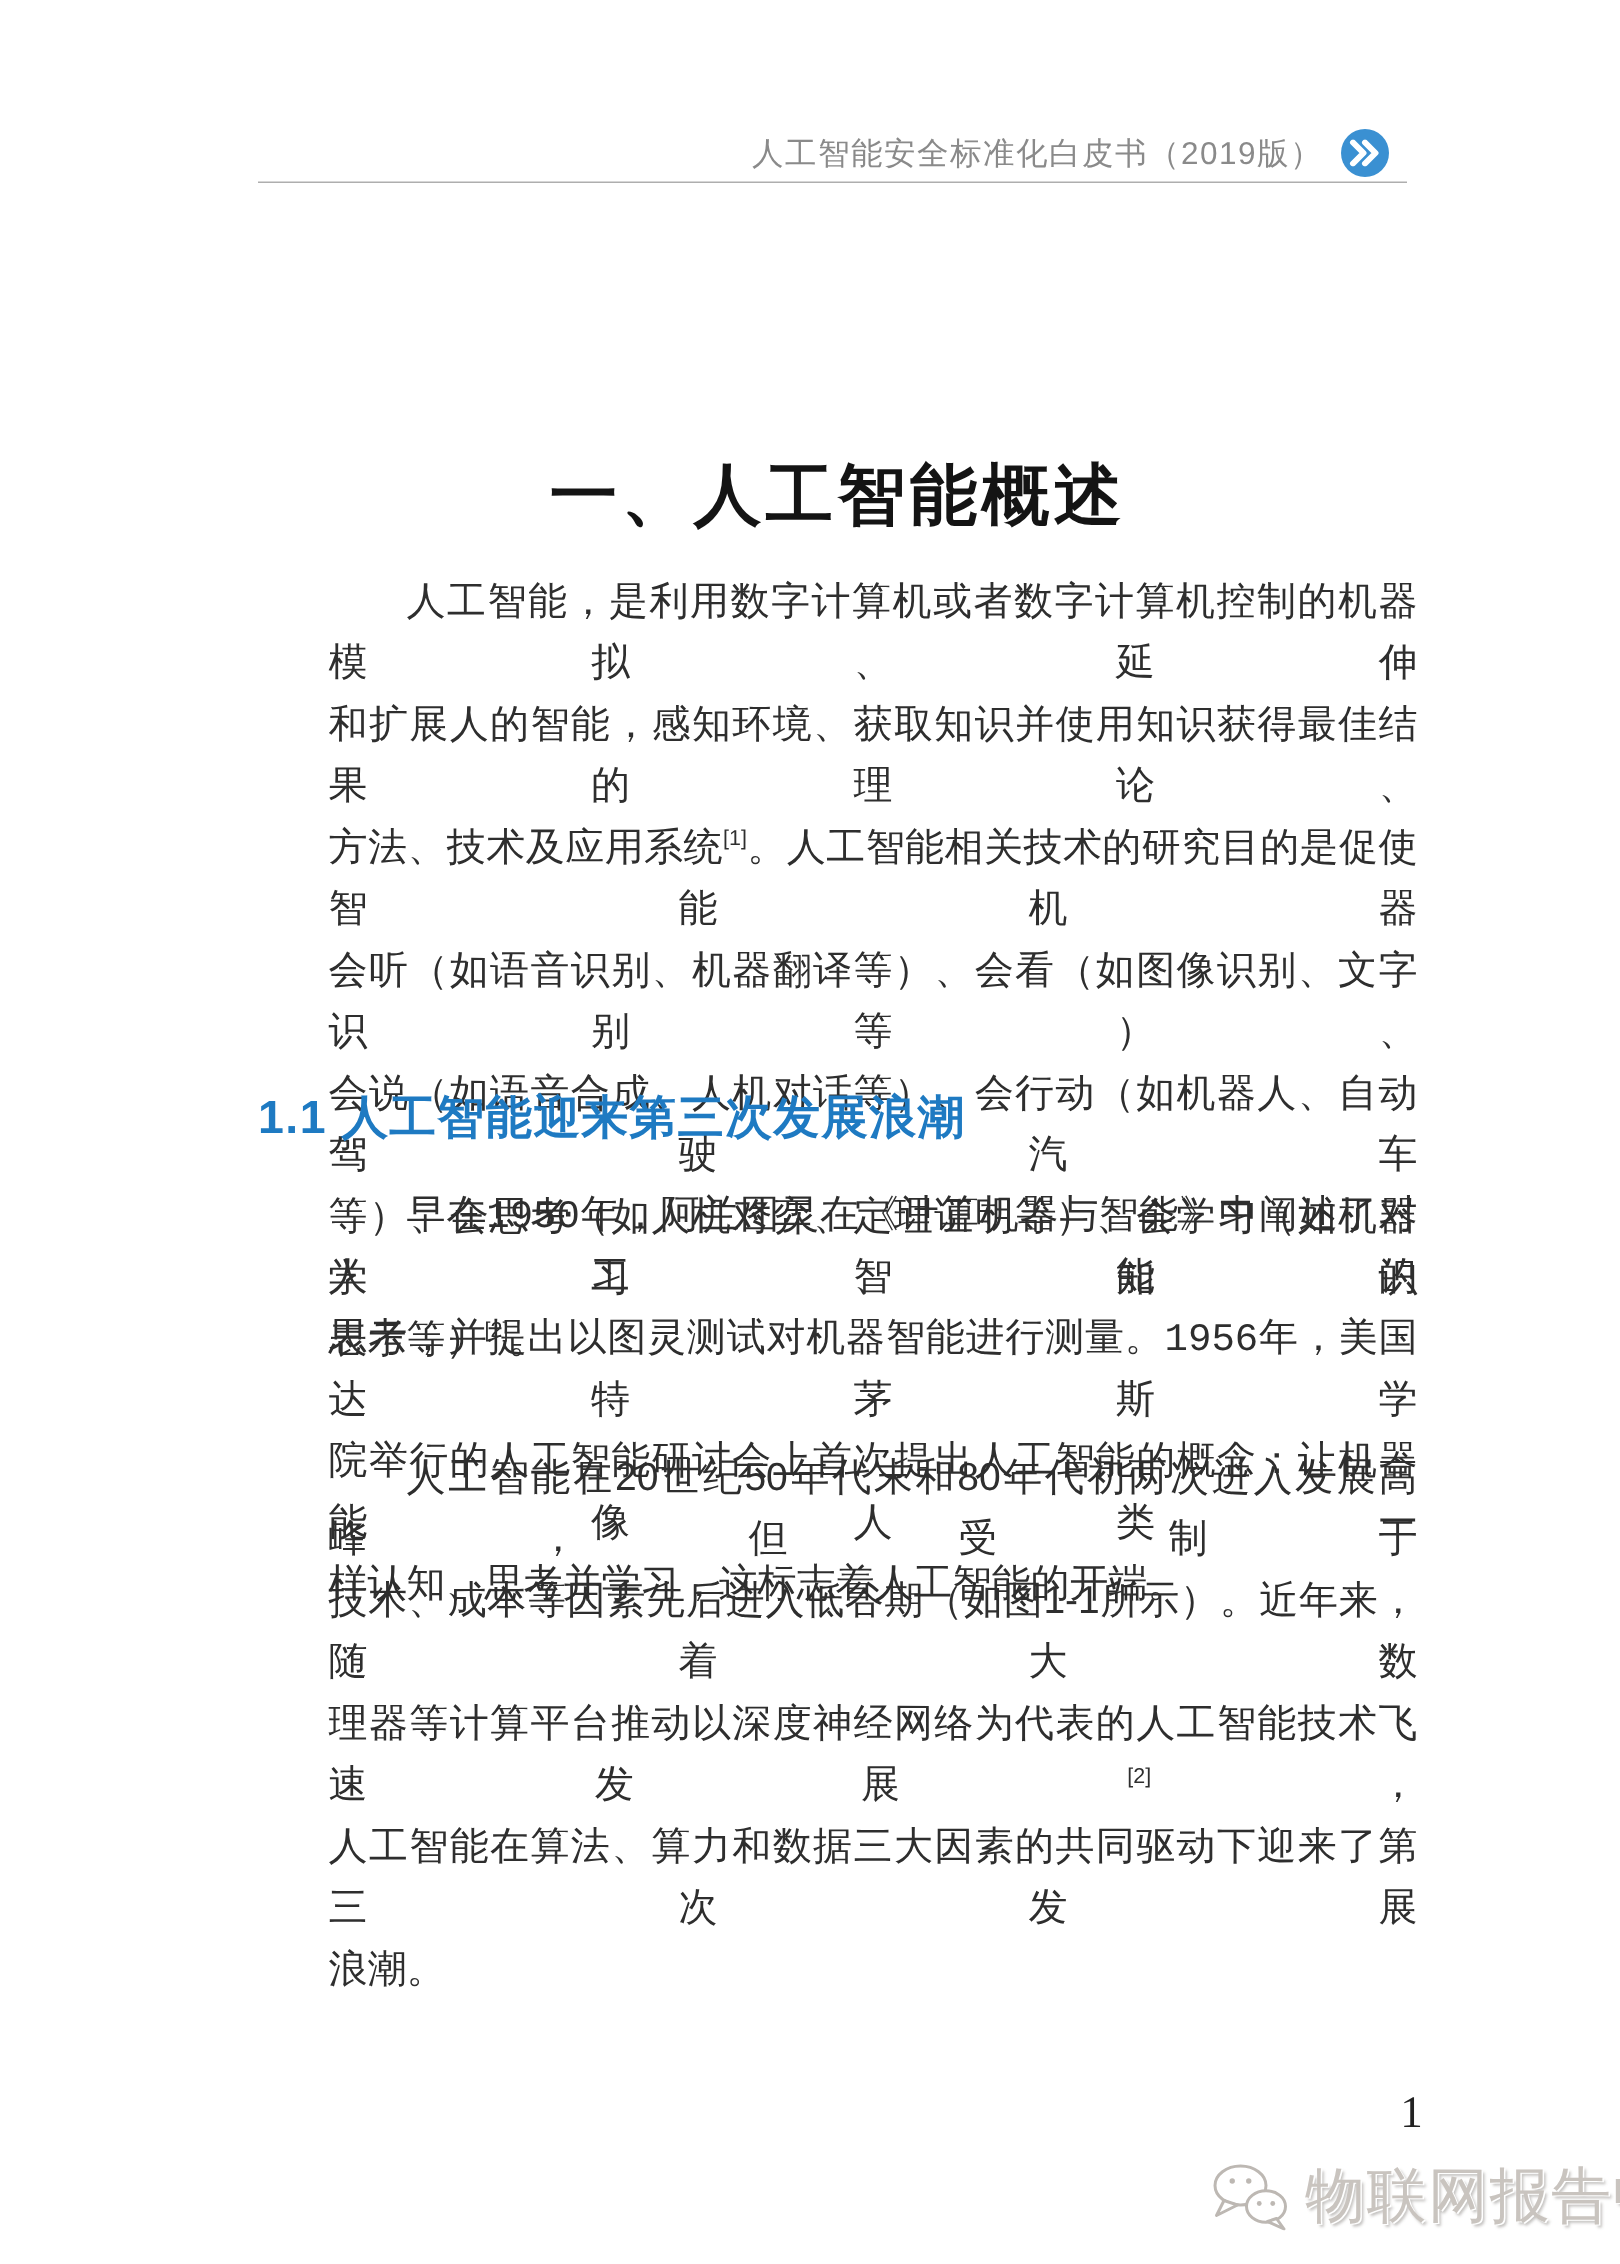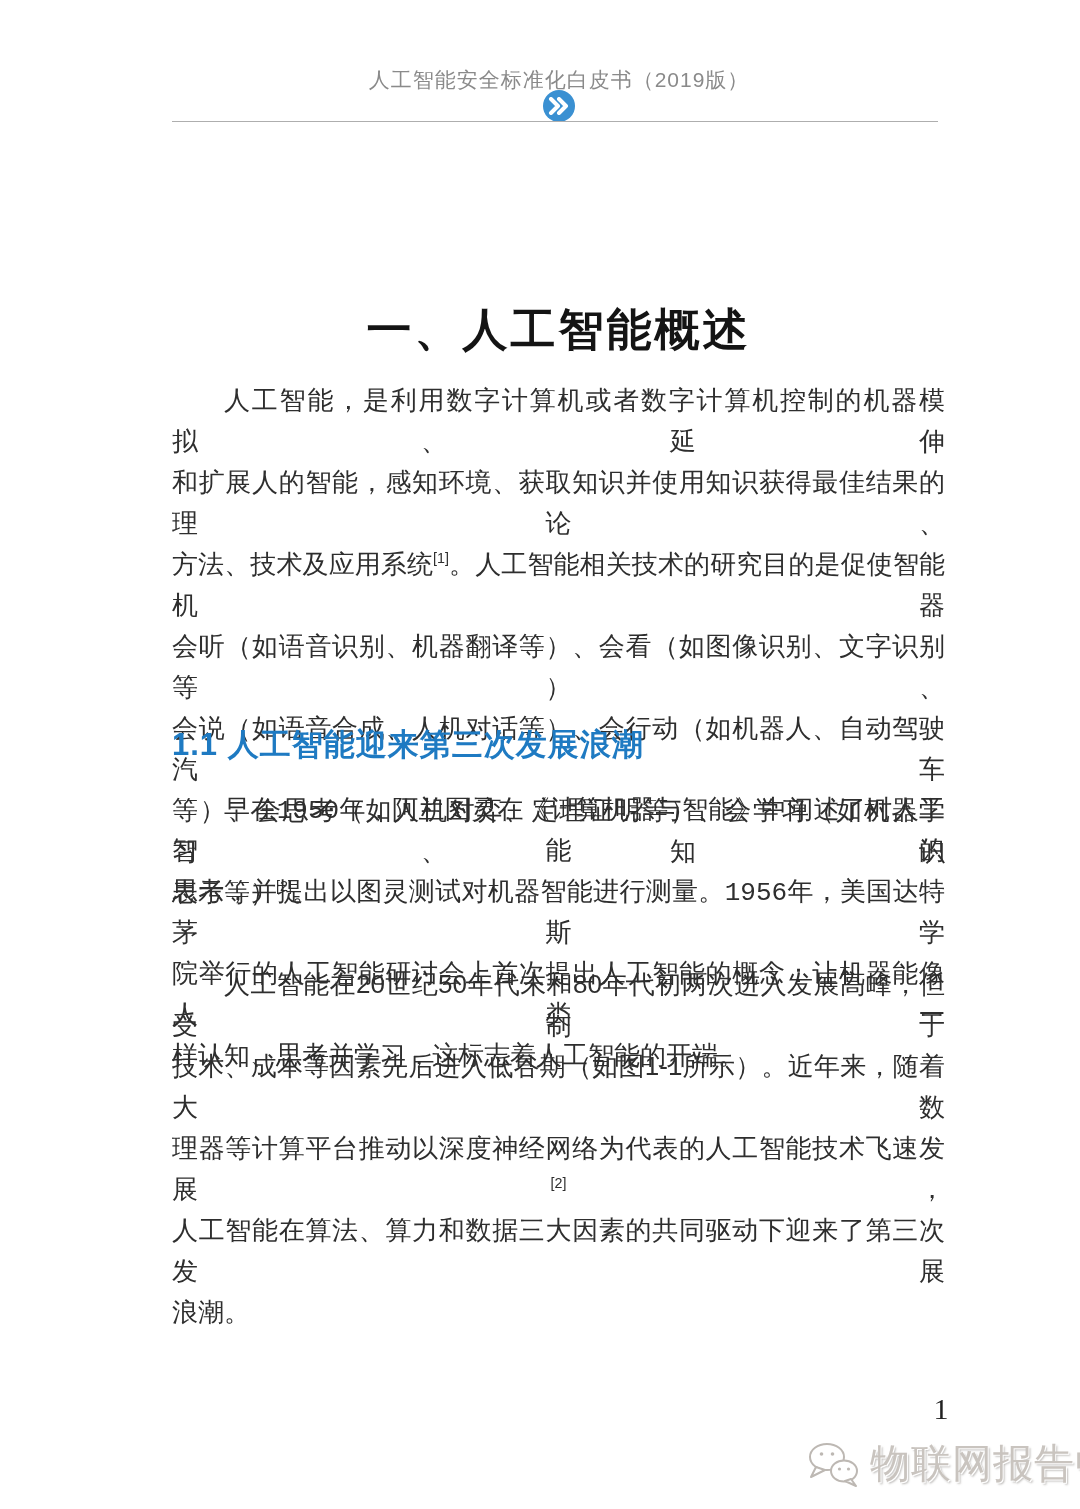--- a/index.html
+++ b/index.html
@@ -7,22 +7,22 @@
     position: relative;
     width: 1080px;
     height: 1509px;
     background: #ffffff;
     overflow: hidden;
     font-family: "Liberation Sans", sans-serif;
   }
   
   .header-row {
     position: absolute;
-    top: 82px; left: 176px; width: 766px; height: 40px;
-    display: flex; justify-content: flex-end; align-items: center;  flex-direction: column;
+    top: 82px; left: 160px; width: 766px; height: 40px;
+    display: flex; justify-content: flex-end; align-items: center; gap: 12px;
   }
   .header-title {
     font-size: 21px; color: #8a8a8a; letter-spacing: 1px; line-height: 1;
   }
   .chevron-badge {
     width: 32px; height: 32px; border-radius: 50%;
     background: #3a90d2; display: flex; align-items: center; justify-content: center;
     flex: 0 0 auto;
   }
   .header-rule {
@@ -36,21 +36,21 @@
     font-family: "Liberation Serif", serif; letter-spacing: 3px; line-height: 1.2; margin-top: 33px;
   }
   
   .para {
     position: absolute; left: 172px; width: 773px;
     font-size: 26px; line-height: 41px; color: #2e2e2e;
   }
   .para-1 { top: 380px; }
   .para-2 { top: 791px; font-family: Liberation Mono, monospace; }
   .para-3 { top: 964px; }
-  .line { text-align: justify; text-align-last: justify; }
+  .line { text-align: justify; text-align-last: justify; margin-left: 47px; }
   .line.first { text-indent: 2em; }
   .line.last { text-align-last: left; }
   sup { font-size: 0.55em; vertical-align: super; line-height: 0; }
   
   .section-heading {
     position: absolute; top: 726px; left: 172px; width: 773px;
     font-size: 31px; font-weight: bold; color: #1e7ac2; line-height: 1.2;
     letter-spacing: 1px;
   }
   

